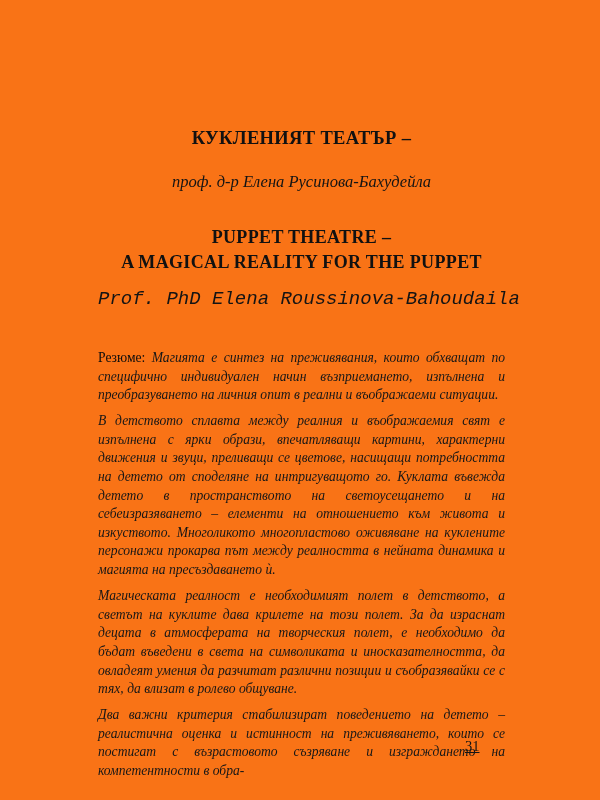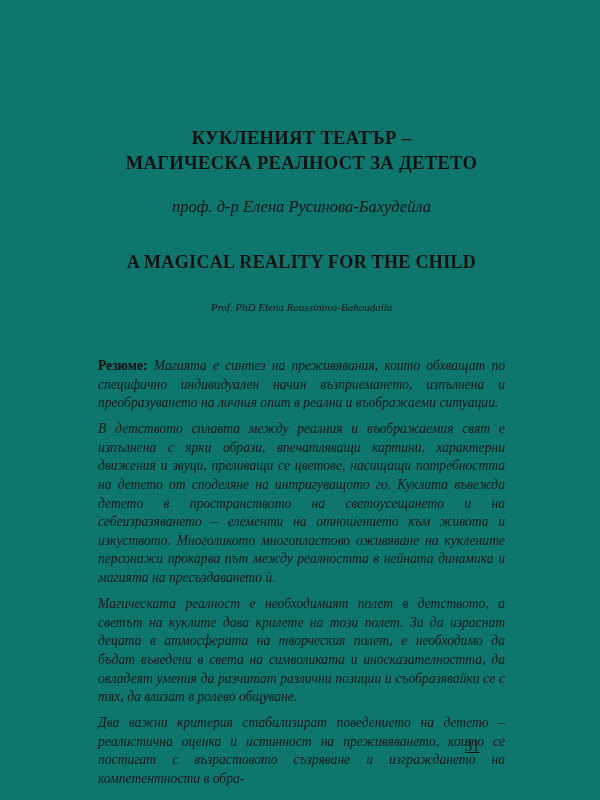--- a/index.html
+++ b/index.html
@@ -15,21 +15,21 @@
     overflow: hidden;
     font-family: "Liberation Serif", "DejaVu Serif", serif;
     color: #1a1a1a;
     -webkit-font-smoothing: antialiased;
   }
 
   .page {
     position: relative;
     width: 600px;
     height: 800px;
-    background: #0f766e;
+    background: #f97316;
     box-sizing: border-box;
   }
 
   
   .content {
     position: absolute;
     left: 98px;
     top: 0;
     width: 407px;
   }
@@ -62,22 +62,23 @@
   .title-block-en {
     text-align: center;
     margin-top: 31px;
   }
 
   .title-block-en .title-line {
     font-size: 18px;
   }
 
   .title-block-en .author-line {
-    font-size: 11px;
-    margin-top: 20px;
+    font-size: 19px;
+    margin-top: 12px;
+    font-family: Liberation Mono, monospace;
   }
 
   
   .abstract {
     margin-top: 37px;
   }
 
   .para {
     font-style: italic;
     font-size: 13.6px;
@@ -88,21 +89,21 @@
     color: #171717;
     hyphens: manual;
   }
 
   .para:last-child {
     margin-bottom: 0;
   }
 
   .label {
     font-style: normal;
-    font-weight: bold;
+    font-weight: normal;
     color: #0d0d0d;
     margin-top: 9px;
   }
 
   
   .folio {
     position: absolute;
     right: 95px;
     top: 738px;
     width: 40px;
@@ -115,26 +116,26 @@
 </style>
 </head>
 <body>
 
 <div class="page">
 
   <div class="content">
 
     <div class="title-block">
       <div class="title-line">КУКЛЕНИЯТ ТЕАТЪР –</div>
-      <div class="title-line">МАГИЧЕСКА РЕАЛНОСТ ЗА ДЕТЕТО</div>
       <div class="author-line">проф. д-р Елена Русинова-Бахудейла</div>
     </div>
 
     <div class="title-block-en">
-      <div class="title-line">A MAGICAL REALITY FOR THE CHILD</div>
+      <div class="title-line">PUPPET THEATRE –</div>
+      <div class="title-line">A MAGICAL REALITY FOR THE PUPPET</div>
       <div class="author-line">Prof. PhD Elena Roussinova-Bahoudaila</div>
     </div>
 
     <div class="abstract">
 
       <p class="para">
         <span class="label">Резюме:</span><span> Магията е синтез на преживявания, които обхващат по специфично индивидуален начин възприемането, изпълнена и преобразуването на личния опит в реални и въображаеми ситуации.</span>
       </p>
 
       <p class="para">В детството сплавта между реалния и въображаемия свят е изпълнена с ярки образи, впечатляващи картини, характерни движения и звуци, преливащи се цветове, насищащи потребността на детето от споделяне на интригуващото го. Куклата въвежда детето в пространството на светоусещането и на себеизразяването – елементи на отношението към живота и изкуството. Многоликото многопластово оживяване на кукленитe персонажи прокарва път между реалността в нейната динамика и магията на пресъздаването ѝ.</p>

